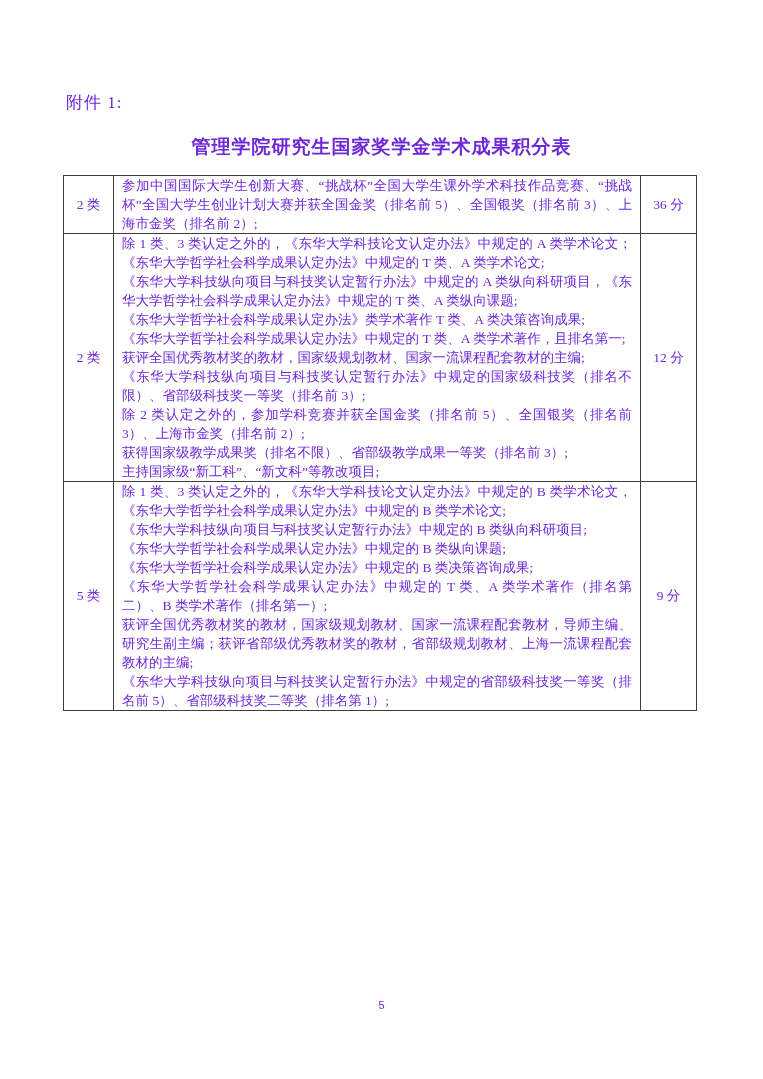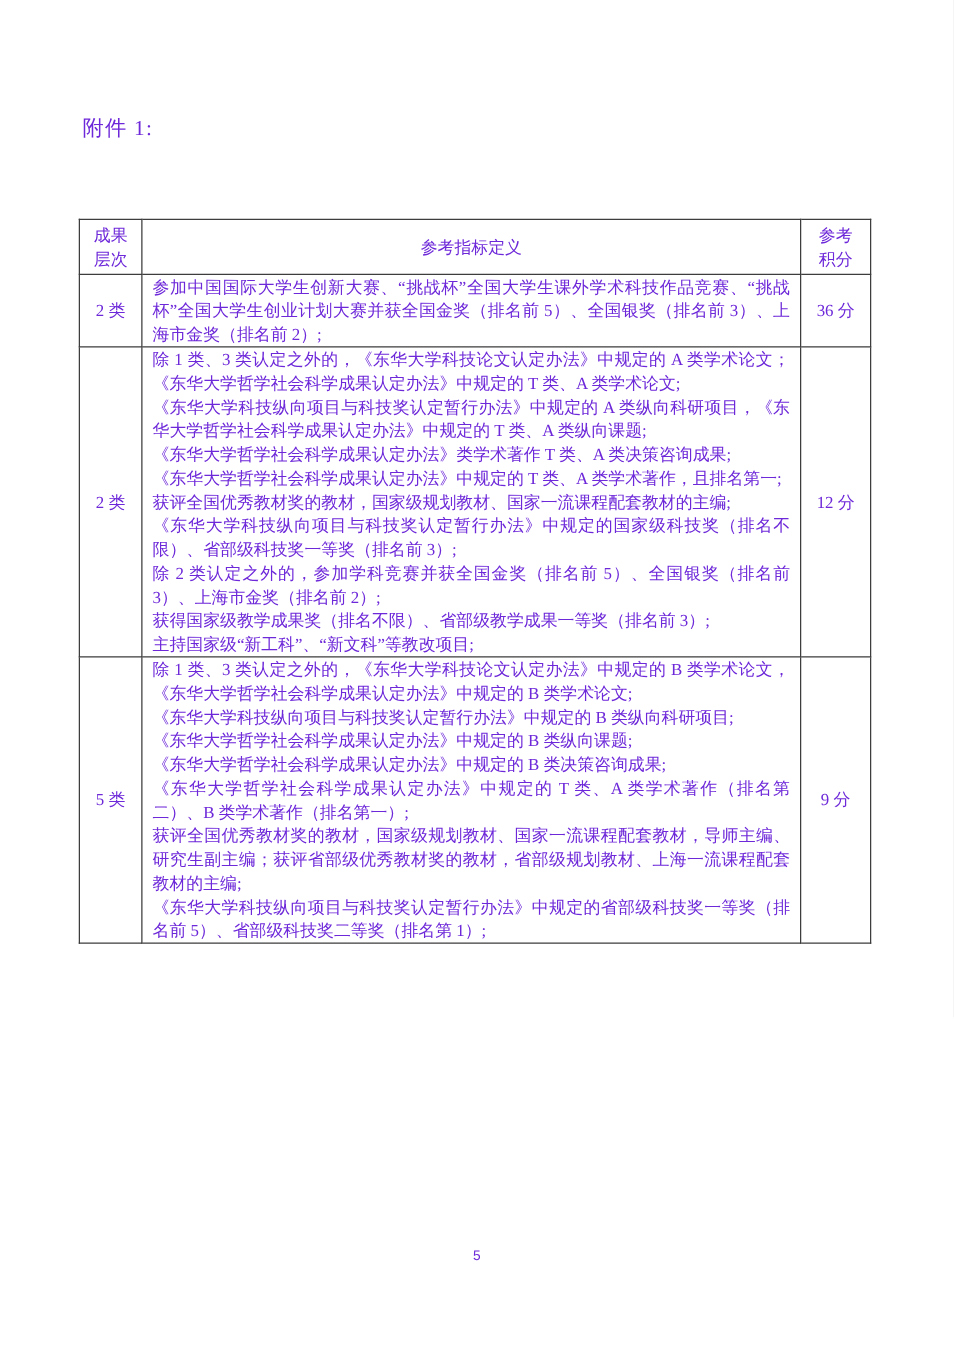--- a/index.html
+++ b/index.html
@@ -80,39 +80,29 @@
     font-family: "Liberation Sans", sans-serif;
   }
 </style>
 </head>
 <body>
 
 <div class="page">
 
   <div class="attachment-label">附件 1:</div>
 
+  <h1 class="doc-title">管理学院研究生国家奖学金学术成果积分表</h1>
 
   <table class="score-table">
     <colgroup>
       <col class="c-level">
       <col class="c-def">
       <col class="c-points">
     </colgroup>
     <tbody>
-      <tr>
-        <th>
-          <span>成果</span>
-          <span>层次</span>
-        </th>
-        <th>参考指标定义</th>
-        <th>
-          <span>参考</span>
-          <span>积分</span>
-        </th>
-      </tr>
 
 
       <tr>
         <td class="cell-level">2 类</td>
         <td class="cell-def">
           <p>参加中国国际大学生创新大赛、“挑战杯”全国大学生课外学术科技作品竞赛、“挑战杯”全国大学生创业计划大赛并获全国金奖（排名前 5）、全国银奖（排名前 3）、上海市金奖（排名前 2）;</p>
         </td>
         <td class="cell-points">36 分</td>
       </tr>
 

